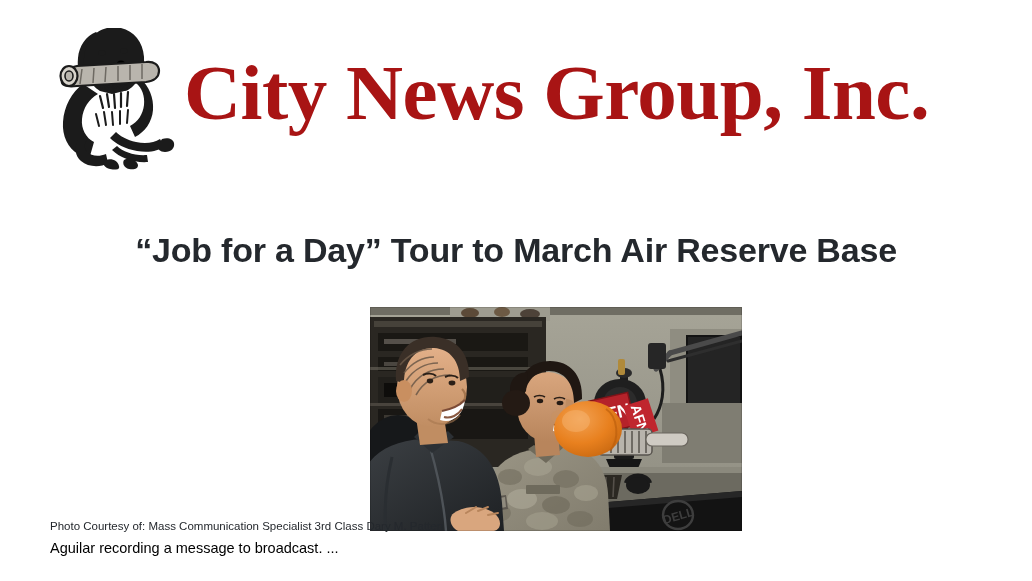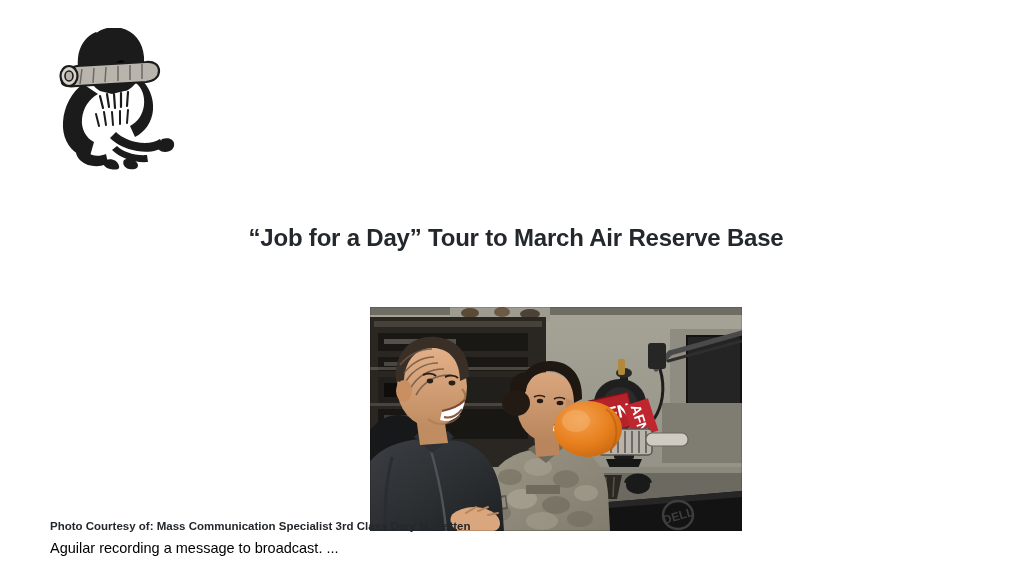--- a/index.html
+++ b/index.html
@@ -43,21 +43,21 @@
     margin-top: -8px;
   }
 
   
   #headline {
     position: absolute;
     top: 208px;
     left: 0;
     width: 1032px;
     text-align: center;
-    font-size: 24px;
+    font-size: 34px;
     font-weight: bold;
     color: #24282D;
     letter-spacing: -0.2px;
     white-space: nowrap;
   }
 
   
   #photo-figure {
     position: absolute;
     left: 330px;
@@ -74,21 +74,21 @@
 
   
   #caption-block {
     position: absolute;
     left: 50px;
     top: 519px;
     width: 900px;
   }
   #credit-line {
     font-size: 11.5px;
-    font-weight: bold;
+    font-weight: normal;
     color: #24282D;
     line-height: 15px;
     white-space: nowrap;
   }
   #caption-text {
     font-size: 14.5px;
     color: #000000;
     line-height: 20px;
     margin-top: 4px;
     white-space: nowrap;
@@ -136,20 +136,21 @@
 
       <g>
         <path d="M12 61 C10 53 16 46 27 44 L96 40 C104 39 109 43 109 49 C109 55 104 59 96 60 L27 64 C18 65 13 64 12 61 Z" fill="#b9b5ad" stroke="#1b1b1b" stroke-width="2.2"></path>
         <ellipse cx="19" cy="54" rx="8.5" ry="10" fill="#d8d4cc" stroke="#1b1b1b" stroke-width="2.2"></ellipse>
         <ellipse cx="19" cy="54" rx="4" ry="5" fill="#b9b5ad" stroke="#1b1b1b" stroke-width="1.6"></ellipse>
         <path d="M32 47 L30 62 M44 46 L43 61 M56 45 L55 60 M68 44 L68 59 M80 43 L80 58 M92 42 L92 57" stroke="#6e6a63" stroke-width="1.5" fill="none"></path>
       </g>
     </svg>
   </span>
 
+  <span id="logo-wordmark">City News Group, Inc.</span>
 </div>
 
 <h1 id="headline">“Job for a Day” Tour to March Air Reserve Base</h1>
 
 <figure id="photo-figure">
   <svg id="photo" viewBox="0 0 372 224" preserveAspectRatio="none">
     <defs>
       <clipPath id="framecl">
           <rect x="0" y="0" width="372" height="224"></rect>
         </clipPath>

